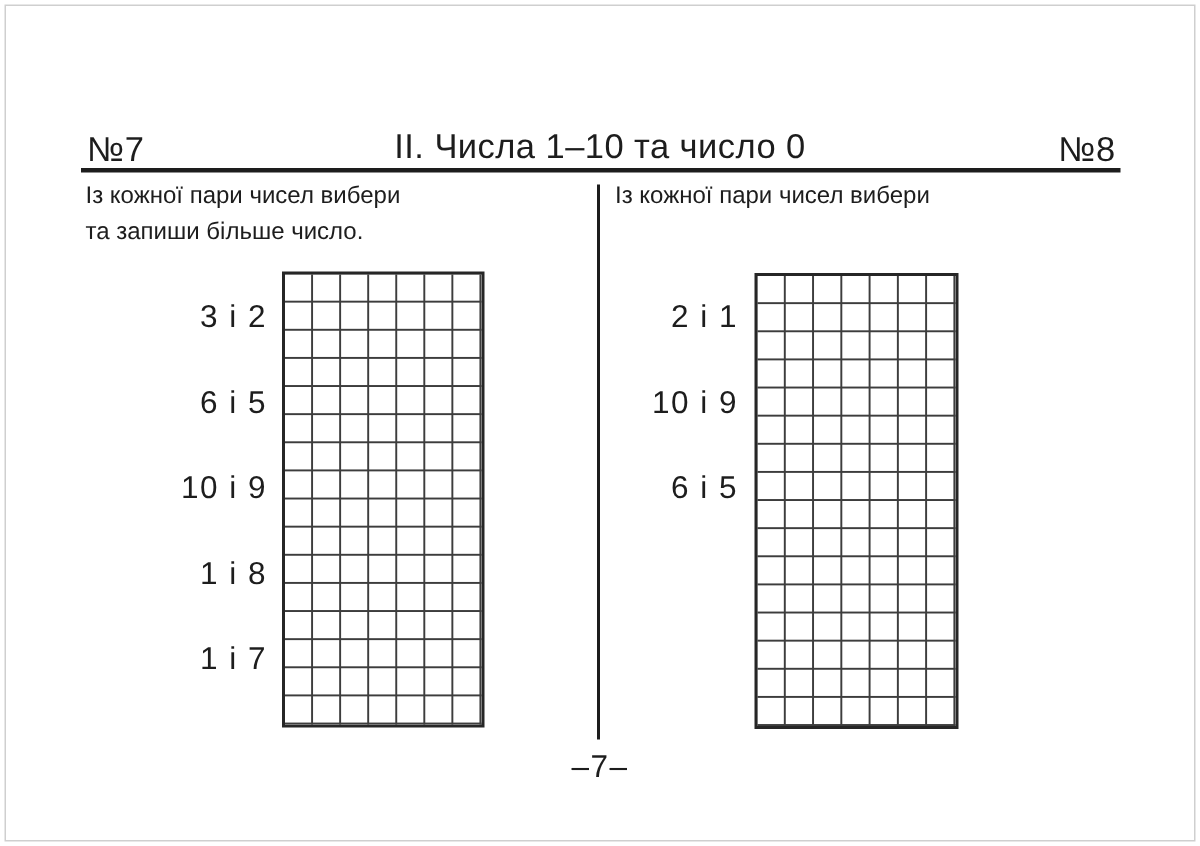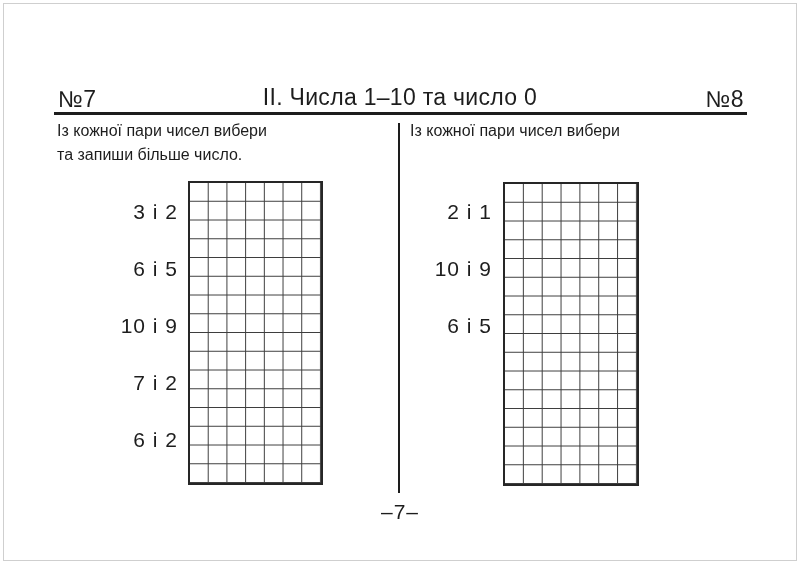--- a/index.html
+++ b/index.html
@@ -127,22 +127,22 @@
 
   <div class="instruction left">
     <div>Із кожної пари чисел вибери</div>
     <div>та запиши більше число.</div>
   </div>
 
   <div class="pairs left">
     <div class="pair">3 і 2</div>
     <div class="pair">6 і 5</div>
     <div class="pair">10 і 9</div>
-    <div class="pair">7 і 2</div>
-    <div class="pair">6 і 2</div>
+    <div class="pair">1 і 8</div>
+    <div class="pair">1 і 7</div>
   </div>
 
   <div class="grid left"></div>
 
   <div class="instruction right">
     <div>Із кожної пари чисел вибери</div>
   </div>
 
   <div class="pairs right">
     <div class="pair">2 і 1</div>

